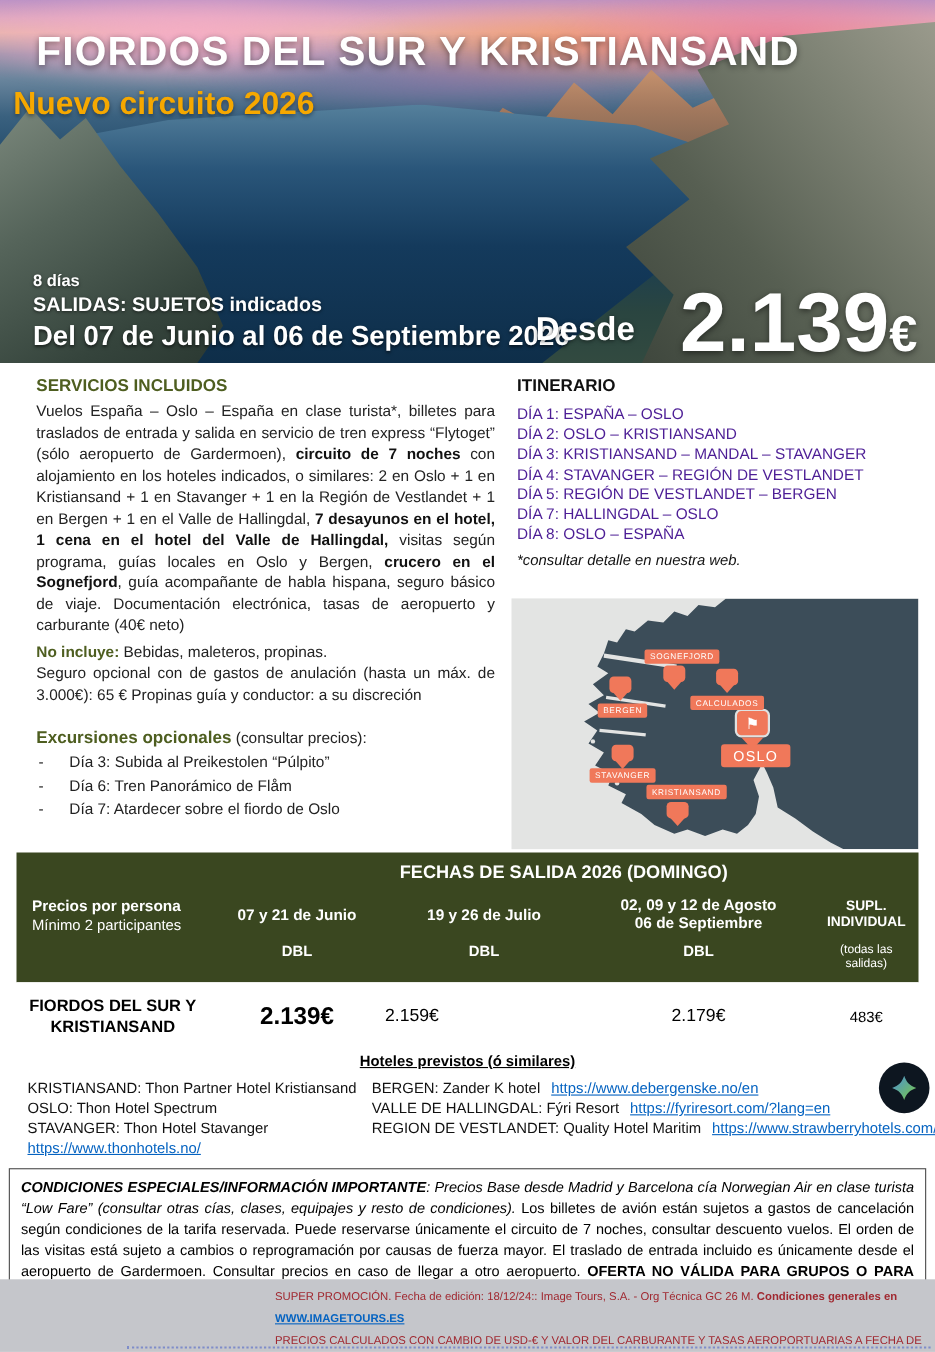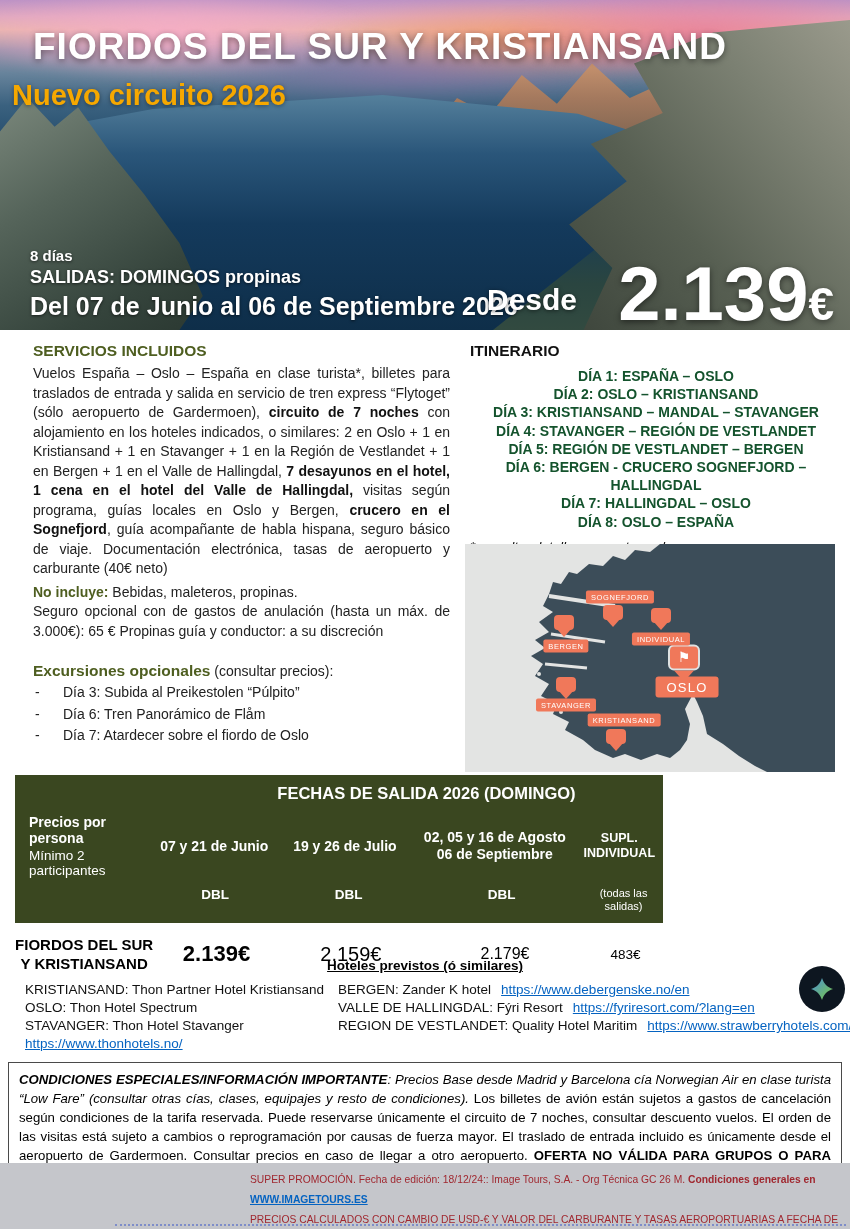--- a/index.html
+++ b/index.html
@@ -46,55 +46,55 @@
   .noinc { margin-top:13px; }
   .exc { margin-top:21px; font-size:14px; }
   .exc-head { margin-bottom:2px; }
   .exc-suffix { color:#222; font-weight:normal; font-size:14px; }
   .exc-item { display:flex; font-size:14px; line-height:21.5px; color:#222; }
   .exc-item .dash { width:30px; padding-left:2px; }
 
   
   .iti { position:absolute; left:470px; top:342px; width:372px; }
   .iti-h { font-weight:bold; font-size:15.5px; color:#111; margin-bottom:7px; }
-  .iti-day { color:#14532d; font-weight:bold; font-size:14px; line-height:18.2px;text-align:center; }
+  .iti-day { color:#4c1d95; font-weight:normal; font-size:14px; line-height:18.2px; }
   .iti-note { font-style:italic; font-size:13.5px; color:#111; margin-top:8px; }
 
   
   .map { position:absolute; left:465px; top:544px; width:370px; height:228px; background:#e3e4e3; overflow:hidden; }
   .map svg { position:absolute; left:0; top:0; }
   .map-label { position:absolute; transform:translate(-50%,-50%); background:#f0785a; color:#fff;
     font-size:7.5px; font-weight:normal; letter-spacing:.6px; padding:2px 5px; border-radius:2px; white-space:nowrap; }
   .map-label.big { font-size:13px; padding:3px 11px; border-radius:3px; letter-spacing:1.2px; }
   .pin { position:absolute; width:20px; height:15px; background:#f0785a; border-radius:4px; transform:translate(-50%,-60%); }
   .pin::after { content:""; position:absolute; top:13px; left:50%; transform:translateX(-50%);
     border:8px solid transparent; border-top:9px solid #f0785a; border-bottom:0; }
   .pin.flag { width:32px; height:26px; border-radius:6px; border:2px solid #dfe2e2;
     display:flex; align-items:center; justify-content:center; color:#fff; font-size:14px; }
   .pin.flag::after { top:24px; border-width:10px; border-top-width:11px; }
 
   
-  .ptable { position:absolute; left:15px; top:775px; width:648px; }
+  .ptable { position:absolute; left:15px; top:775px; width:820px; }
   .pt-head { background:#3a4720; color:#fff; padding:9px 0 6px; }
   .pt-title { margin-left:175px; text-align:center; font-weight:bold; font-size:16.5px; }
   .pt-row2 { display:flex; margin-top:11px; align-items:center; }
   .c-label { width:175px; padding-left:14px; }
   .c-label .l1 { font-weight:bold; font-size:14px; }
   .c-label .l2 { font-size:13.5px; margin-top:2px; }
   .c2 { width:160px; } .c3 { width:180px; } .c4 { width:210px; } .c5 { width:95px; }
   .cc { text-align:center; font-weight:bold; font-size:14px; line-height:17px; }
   .c5 .suppl { font-size:12.5px; font-weight:bold; line-height:15px; text-align:center; padding:0 8px; }
   .pt-dbl { display:flex; margin-top:9px; padding-bottom:4px; align-items:flex-start; }
   .pt-dbl .sp { width:175px; }
   .dbl { text-align:center; font-weight:bold; font-size:13.5px; }
   .c5 .note, .pt-dbl .note { font-size:11px; line-height:13px; text-align:center; font-weight:normal; padding:0 10px; }
   .pt-body { display:flex; background:#fff; color:#000; padding:12px 0 6px; align-items:center; }
   .pt-product { width:175px; text-align:center; font-weight:bold; font-size:15px; line-height:19px; }
   .pt-p1 { width:160px; text-align:center; font-weight:bold; font-size:22px; }
-  .pt-p2 { width:180px; text-align:center; font-size:20px; }
+  .pt-p2 { width:180px; font-size:16px; }
   .pt-p3 { width:210px; text-align:center; font-size:16px; }
   .pt-p4 { width:95px; text-align:center; font-size:13.5px; }
 
   
   .hotels-h { position:absolute; left:0; top:956px; width:850px; text-align:center; }
   .hotels-h span { font-weight:bold; font-size:13.5px; text-decoration:underline; color:#000; }
   .hotels-left { position:absolute; left:25px; top:981px; font-size:13.5px; line-height:18px; color:#111; }
   .hotels-right { position:absolute; left:338px; top:981px; font-size:13.5px; line-height:18px; color:#111; }
   .hrow { white-space:nowrap; }
   a.link { color:#0563c1; text-decoration:underline; margin-left:10px; cursor:pointer; }
@@ -131,21 +131,21 @@
   <div class="rock-sun"></div>
   <div class="water"></div>
   <div class="cliff-left"></div>
   <div class="cliff-right"></div>
 
   <div class="hero-title">FIORDOS DEL SUR Y KRISTIANSAND</div>
   <div class="hero-sub">Nuevo circuito 2026</div>
 
   <div class="hero-info">
     <div class="hi-1">8 días</div>
-    <div class="hi-2">SALIDAS: DOMINGOS propinas</div>
+    <div class="hi-2">SALIDAS: SUJETOS indicados</div>
     <div class="hi-3">Del 07 de Junio al 06 de Septiembre 2026</div>
   </div>
   <div class="hero-from">Desde</div>
   <div class="hero-price"><span>2.139</span><span class="euro">€</span></div>
 </div>
 
 <div class="svc">
   <div class="green-h">SERVICIOS INCLUIDOS</div>
   <p><span>Vuelos España – Oslo – España en clase turista*, billetes para traslados de entrada y salida en servicio de tren express “Flytoget” (sólo aeropuerto de Gardermoen), </span><b>circuito de 7 noches</b><span> con alojamiento en los hoteles indicados, o similares: 2 en Oslo + 1 en Kristiansand + 1 en Stavanger + 1 en la Región de Vestlandet + 1 en Bergen +  1 en el Valle de Hallingdal, </span><b>7 desayunos en el hotel, 1 cena en el hotel del Valle de Hallingdal,</b><span> visitas según programa, guías locales en Oslo y Bergen, </span><b>crucero en el Sognefjord</b><span>, guía acompañante de habla hispana, seguro básico de viaje. Documentación electrónica, tasas de aeropuerto y carburante (40€ neto)</span></p>
 
@@ -168,21 +168,20 @@
   </div>
 </div>
 
 <div class="iti">
   <div class="iti-h">ITINERARIO</div>
   <div class="iti-day">DÍA 1: ESPAÑA – OSLO</div>
   <div class="iti-day">DÍA 2: OSLO – KRISTIANSAND</div>
   <div class="iti-day">DÍA 3: KRISTIANSAND – MANDAL – STAVANGER</div>
   <div class="iti-day">DÍA 4: STAVANGER – REGIÓN DE VESTLANDET</div>
   <div class="iti-day">DÍA 5: REGIÓN DE VESTLANDET – BERGEN</div>
-  <div class="iti-day">DÍA 6: BERGEN - CRUCERO SOGNEFJORD – HALLINGDAL</div>
   <div class="iti-day">DÍA 7: HALLINGDAL – OSLO</div>
   <div class="iti-day">DÍA 8: OSLO – ESPAÑA</div>
   <div class="iti-note">*consultar detalle en nuestra web.</div>
 </div>
 
 <div class="map">
   <svg width="370" height="228" viewBox="0 0 370 228">
     <path fill="#3c4d59" d="M195,0 L185,8 L170,6 L160,16 L148,12 L138,22 L124,20 L112,30 L104,28 L96,40 L88,38 L84,50 L78,62 L88,68 L74,78 L84,88 L70,96 L80,104 L66,112 L78,120 L70,132 L84,140 L76,152 L92,160 L88,170 L104,178 L100,186 L118,196 L130,206 L148,214 L160,210 L176,216 L192,210 L205,214 L215,206 L222,196 L225,180 L220,165 L228,150 L232,158 L238,172 L242,190 L258,200 L274,212 L290,222 L302,228 L370,228 L370,0 Z"></path>
     <path stroke="#e3e4e3" stroke-width="4" fill="none" d="M84,52 L150,62"></path>
     <path stroke="#e3e4e3" stroke-width="3" fill="none" d="M86,90 L140,98"></path>
@@ -193,38 +192,38 @@
   </svg>
   <div class="pin" style="left:148px; top:70px;"></div>
   <div class="pin" style="left:196px; top:73px;"></div>
   <div class="pin" style="left:99px; top:80px;"></div>
   <div class="pin" style="left:101px; top:142px;"></div>
   <div class="pin" style="left:151px; top:194px;"></div>
   <div class="pin flag" style="left:219px; top:116px;">
       <span>⚑</span>
     </div>
   <div class="map-label" style="left:155px; top:53px;">SOGNEFJORD</div>
-  <div class="map-label" style="left:196px; top:95px;">INDIVIDUAL</div>
+  <div class="map-label" style="left:196px; top:95px;">CALCULADOS</div>
   <div class="map-label" style="left:101px; top:102px;">BERGEN</div>
   <div class="map-label big" style="left:222px; top:143px;">OSLO</div>
   <div class="map-label" style="left:101px; top:161px;">STAVANGER</div>
   <div class="map-label" style="left:159px; top:176px;">KRISTIANSAND</div>
 </div>
 
 <div class="ptable">
   <div class="pt-head">
     <div class="pt-title">FECHAS DE SALIDA 2026 (DOMINGO)</div>
     <div class="pt-row2">
       <div class="c-label">
         <div class="l1">Precios por persona</div>
         <div class="l2">Mínimo 2 participantes</div>
       </div>
       <div class="c2 cc">07 y 21 de Junio</div>
       <div class="c3 cc">19 y 26 de Julio</div>
-      <div class="c4 cc"><span>02, 05 y 16 de Agosto</span><br><span>06 de Septiembre</span></div>
+      <div class="c4 cc"><span>02, 09 y 12 de Agosto</span><br><span>06 de Septiembre</span></div>
       <div class="c5">
           <div class="suppl">SUPL. INDIVIDUAL</div>
         </div>
     </div>
     <div class="pt-dbl">
       <div class="sp"></div>
       <div class="c2 dbl">DBL</div>
       <div class="c3 dbl">DBL</div>
       <div class="c4 dbl">DBL</div>
       <div class="c5 note">(todas las salidas)</div>

